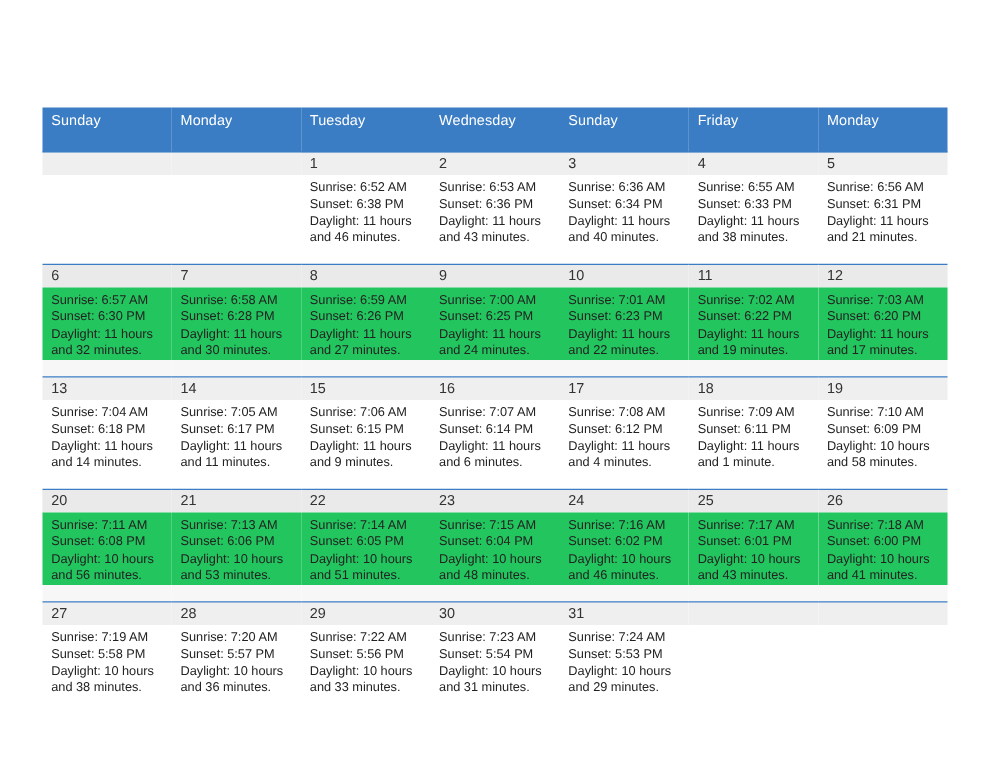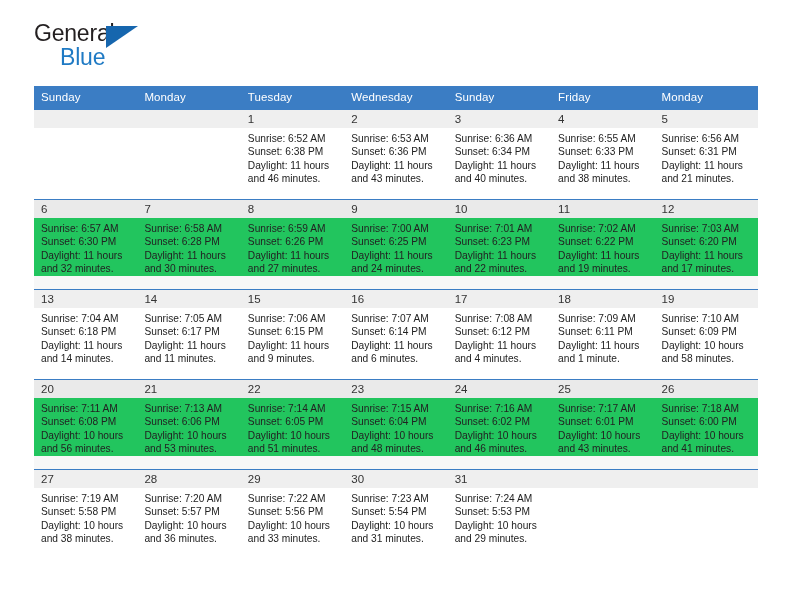--- a/index.html
+++ b/index.html
@@ -83,21 +83,21 @@
     border-collapse: collapse;
     table-layout: fixed;
   }
 
   .calendar th {
     background: #3b7dc4;
     color: #ffffff;
     font-size: 11.5px;
     font-weight: normal;
     text-align: left;
-    padding: 5px 0 6px 7px;
+    padding: 5px 0 18px 7px;
     height: 21px;
     letter-spacing: 0.1px;
   }
 
   .calendar td {
     vertical-align: top;
     border-top: 1.6px solid #3b7dc4;
     padding: 0;
     height: 90px;
     width: 103.43px;
@@ -126,25 +126,20 @@
 
   .empty { background: #ffffff; }
 </style>
 </head>
 <body>
 
 <div class="page">
 
   <div class="header">
 
-    <div class="brand">
-      <span class="brand-general">General</span>
-      <span class="brand-triangle"></span>
-      <span class="brand-blue">Blue</span>
-    </div>
 
 
   </div>
 
   <table class="calendar">
     <thead>
       <tr>
         <th>Sunday</th>
         <th>Monday</th>
         <th>Tuesday</th>

